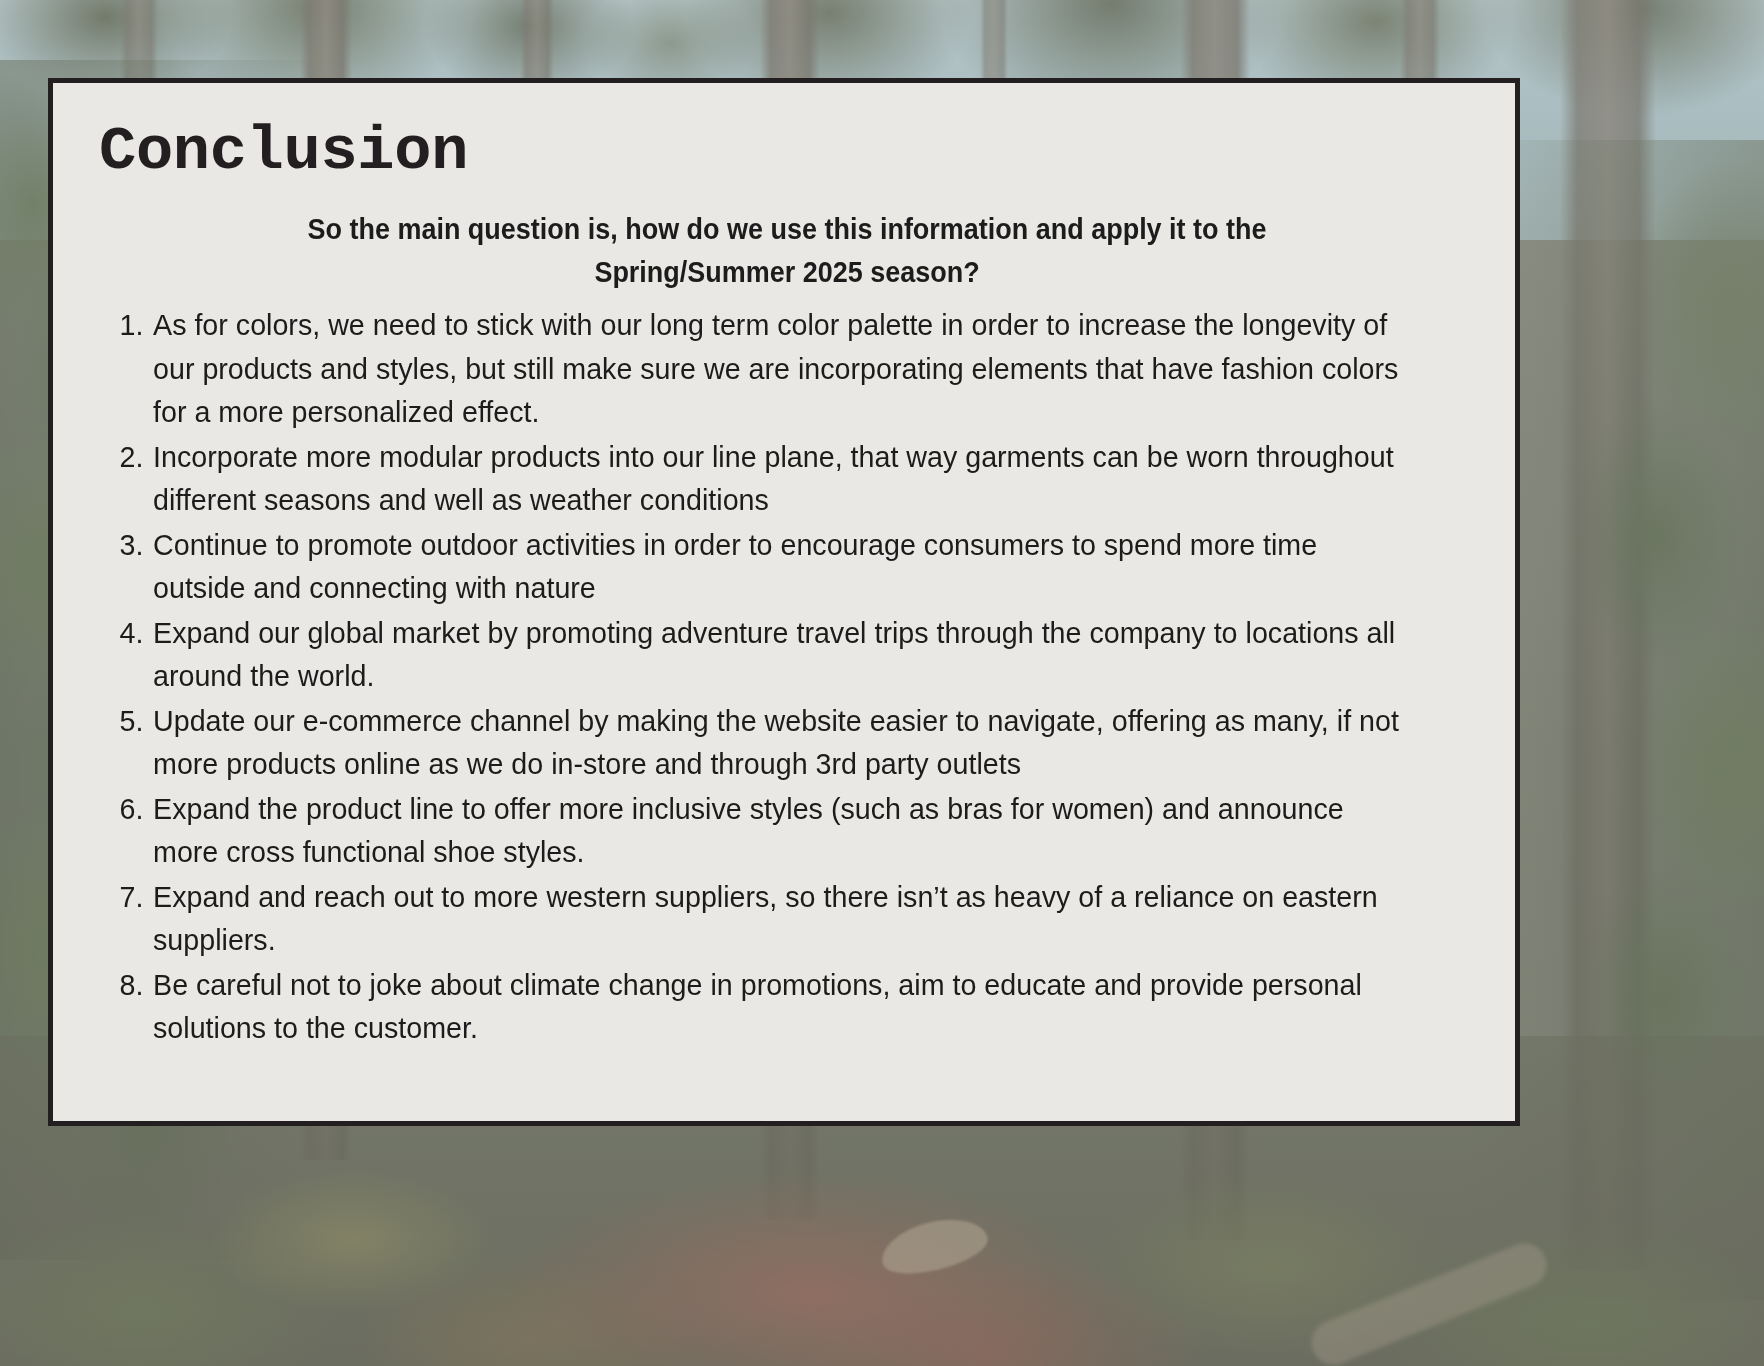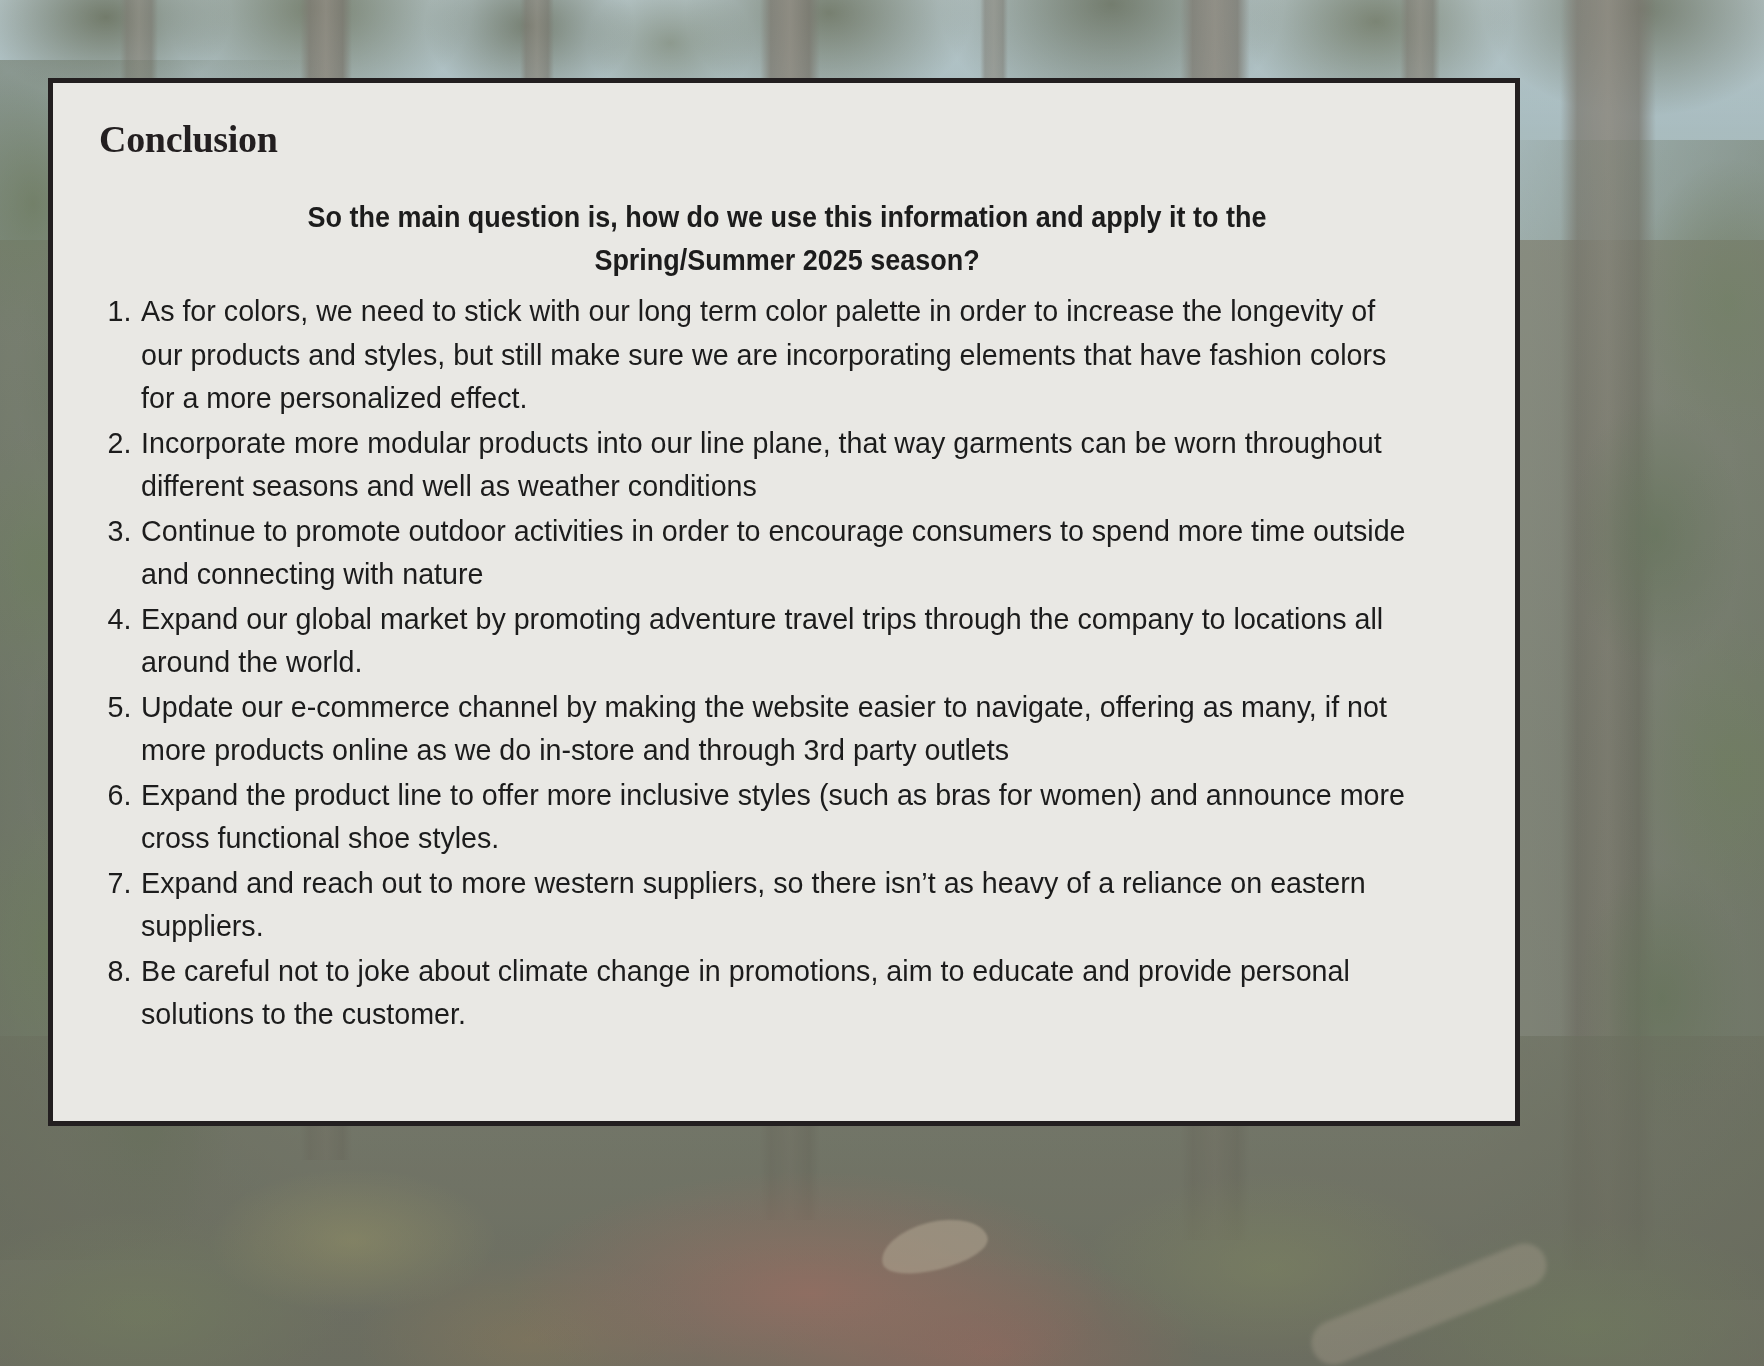--- a/index.html
+++ b/index.html
@@ -137,44 +137,44 @@
     top: 78px;
     width: 1472px;
     height: 1048px;
     background: #e9e8e4;
     border: 5px solid #231f20;
     box-sizing: border-box;
     padding: 36px 40px 0 46px;
   }
 
   .page-title {
-    font-family: Liberation Serif, serif;
+    font-family: Liberation Mono, monospace;
     font-weight: bold;
-    font-size: 38px;
+    font-size: 62px;
     line-height: 1.08;
     color: #231f20;
     letter-spacing: -0.3px;
-    margin: 0 0 38px 0;
+    margin: 0 0 24px 0;
   }
 
   .subtitle {
     font-family: "Liberation Sans Narrow", "Liberation Sans", sans-serif;
     font-weight: bold;
     font-size: 29px;
     line-height: 1.33;
     color: #1c1c1c;
     text-align: center;
     margin: 0 12px 4px 12px;
     transform: scaleX(0.93);
     transform-origin: center center;
   }
 
   .rec-list {
     list-style: none;
-    margin: 0;
+    margin: 12px;
     padding: 0;
     counter-reset: rec;
     font-family: "Liberation Sans Narrow", "Liberation Sans", sans-serif;
     color: #1c1c1c;
   }
   .rec-item {
     counter-increment: rec;
     position: relative;
     padding-left: 44px;
     font-size: 30px;

